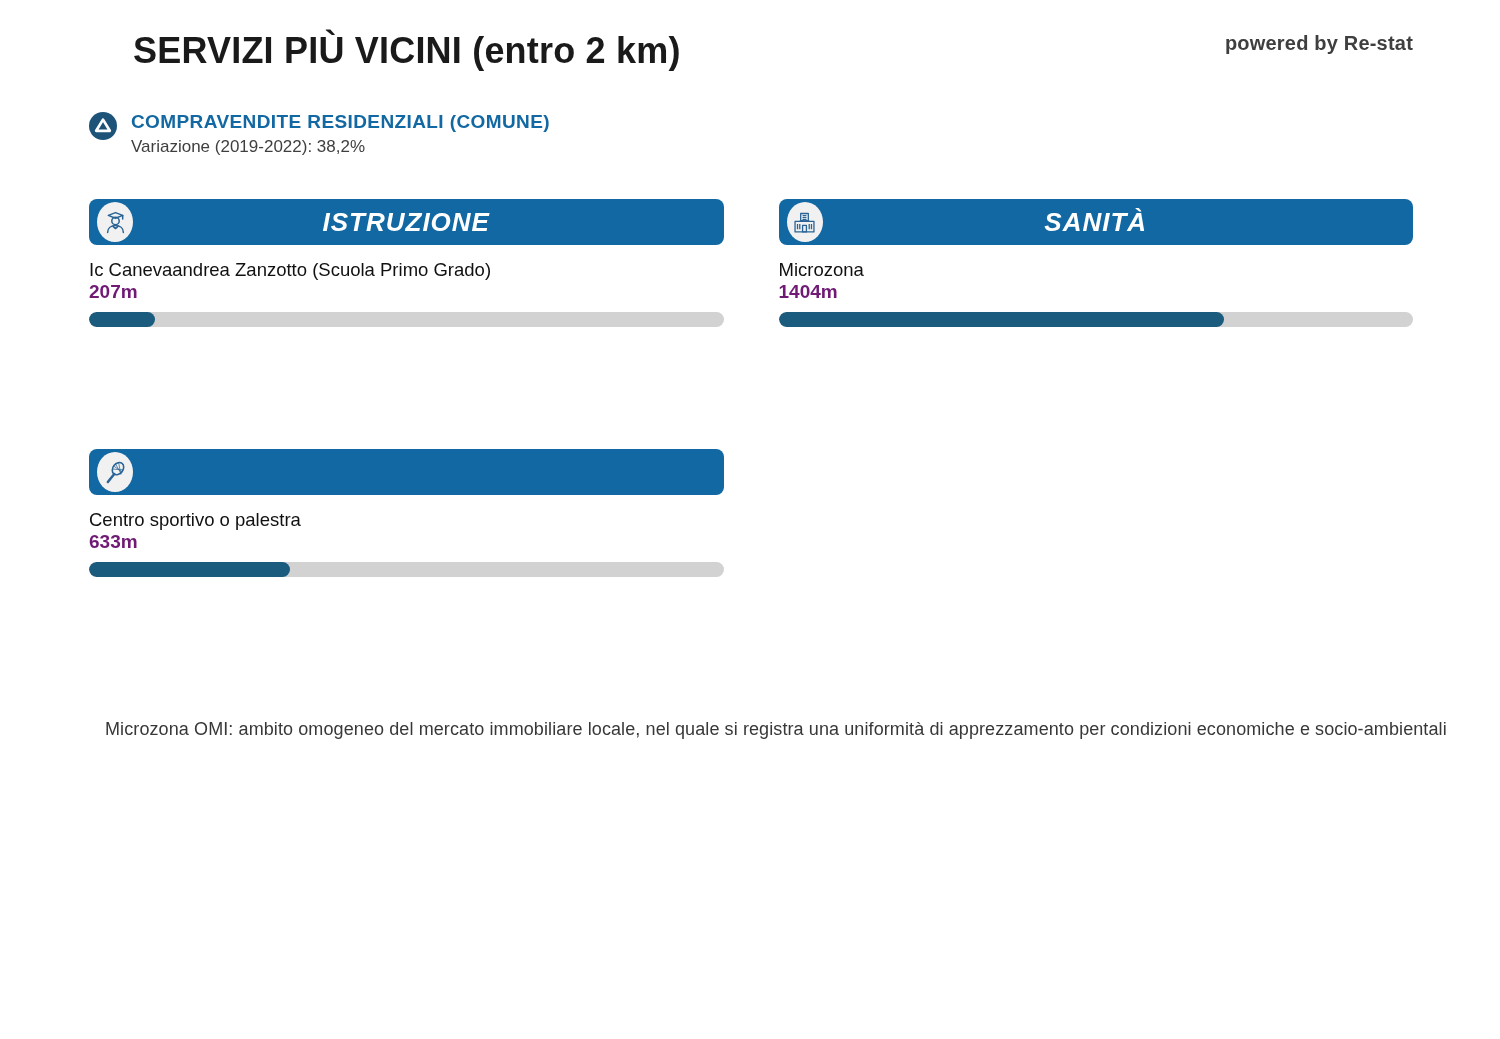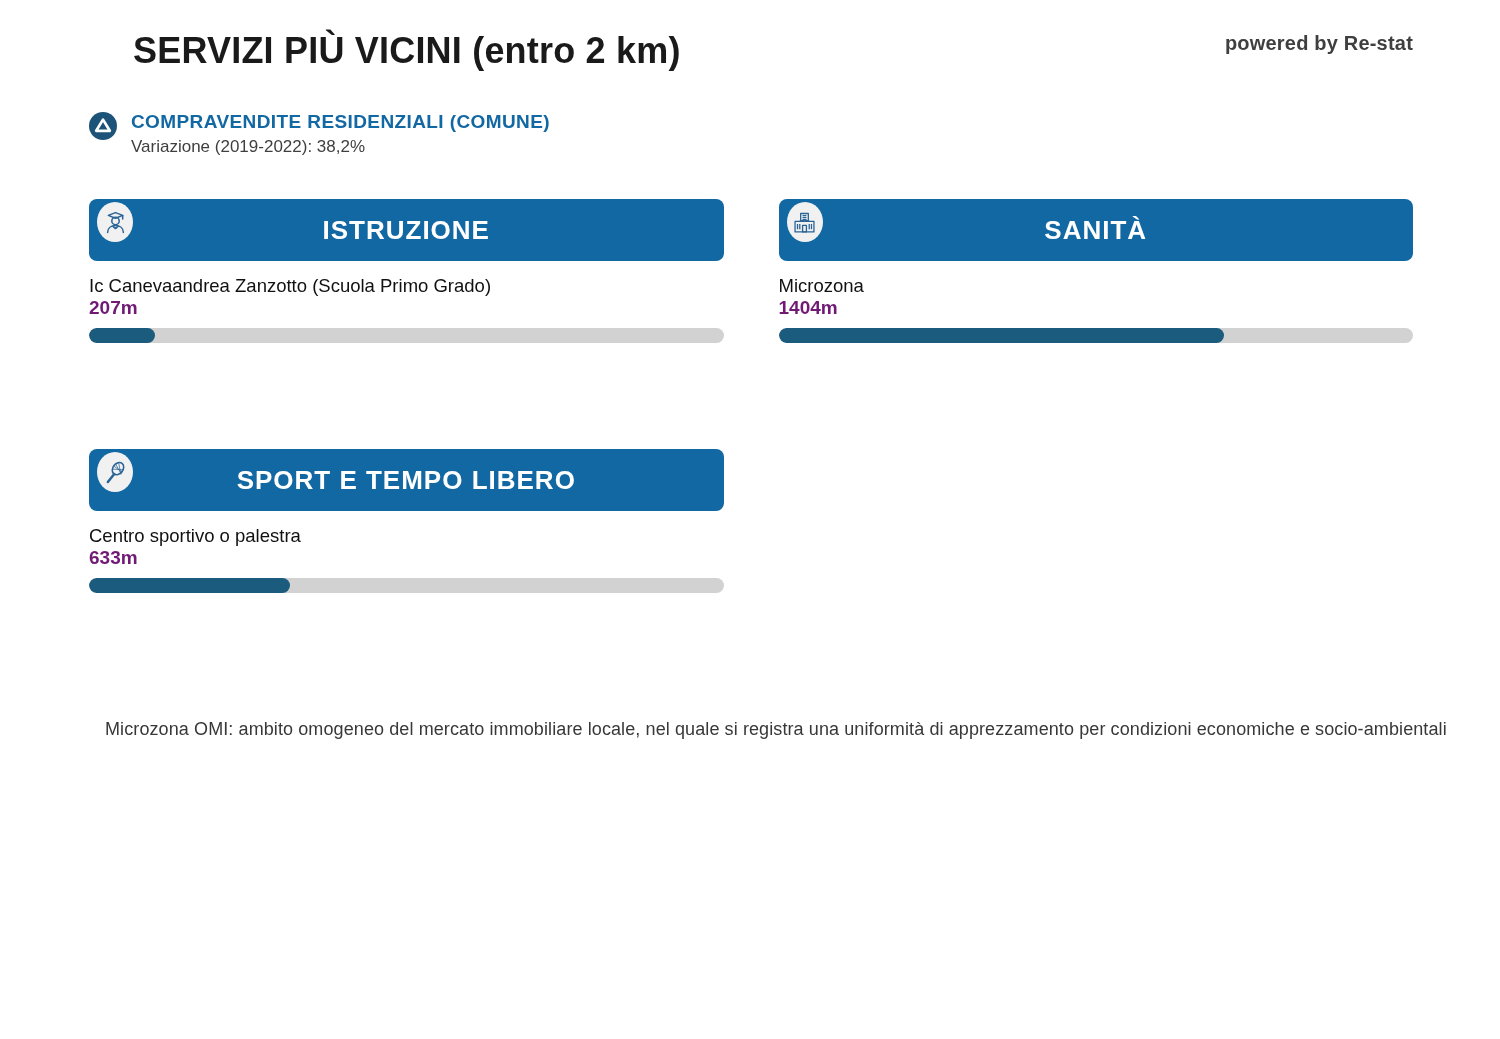--- a/index.html
+++ b/index.html
@@ -71,26 +71,27 @@
     margin-top: 42px;
     width: 1324px;
     display: grid;
     grid-template-columns: 1fr 1fr;
     column-gap: 55px;
     grid-auto-rows: 250px;
   }
   .card { min-width: 0; }
   .card-header {
     position: relative;
-    height: 62px;
+    height: 46px;
     border-radius: 8px;
     background: var(--header-blue, #1268a2);
     display: flex;
     align-items: center;
     justify-content: center;
+    font-style: italic;
   }
   .badge {
     position: absolute;
     left: 8px;
     top: 3px;
     width: 36px;
     height: 40px;
     border-radius: 50%;
     background: var(--icon-circle-bg, #f1f1f1);
     display: flex;
@@ -228,21 +229,20 @@
     <div class="card-header">
       <span class="badge">
             <svg viewBox="0 0 24 24">
               <g fill="none" stroke="currentColor" stroke-linecap="round">
                 <ellipse cx="14.2" cy="8.6" rx="4.5" ry="5.9" transform="rotate(38 14.2 8.6)" stroke-width="1.4"></ellipse>
                 <path d="M10.9 13.4 L5.2 20.4" stroke-width="2.2"></path>
                 <path d="M10.6 6.4 l7.2 5 M12.2 4.7 l4.8 8.4 M9.9 9 l8.4 0.6 M14.9 3.8 l1.8 9.6" stroke-width="0.65"></path>
               </g>
             </svg>
           </span>
-      <span class="card-title">SPORT E TEMPO LIBERO</span>
     </div>
     <div class="card-body">
   <div class="item">
     <div class="item-row">
       <span class="item-label">Centro sportivo o palestra</span>
       <span class="item-value">633m</span>
     </div>
     <div class="bar-track">
       <div class="bar-fill" style="width: 31.65%;"></div>
     </div>

